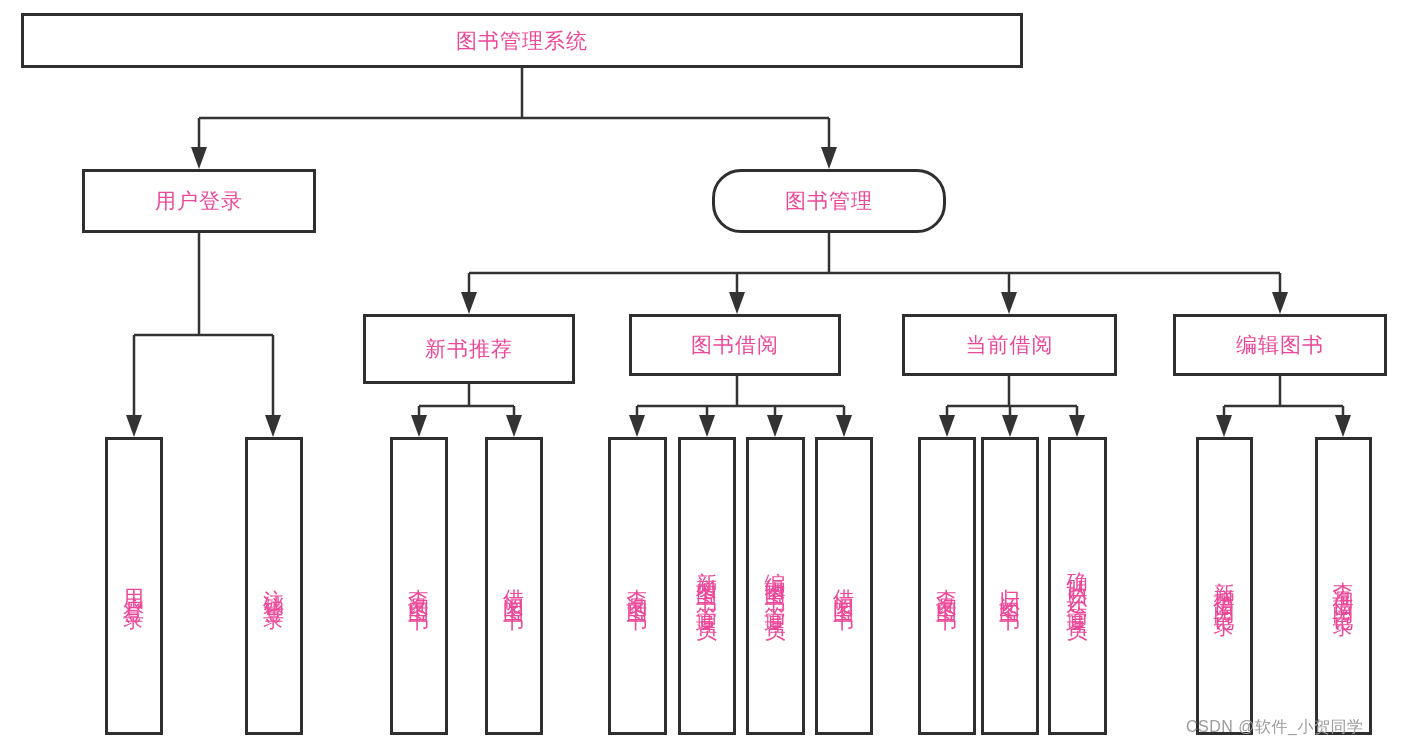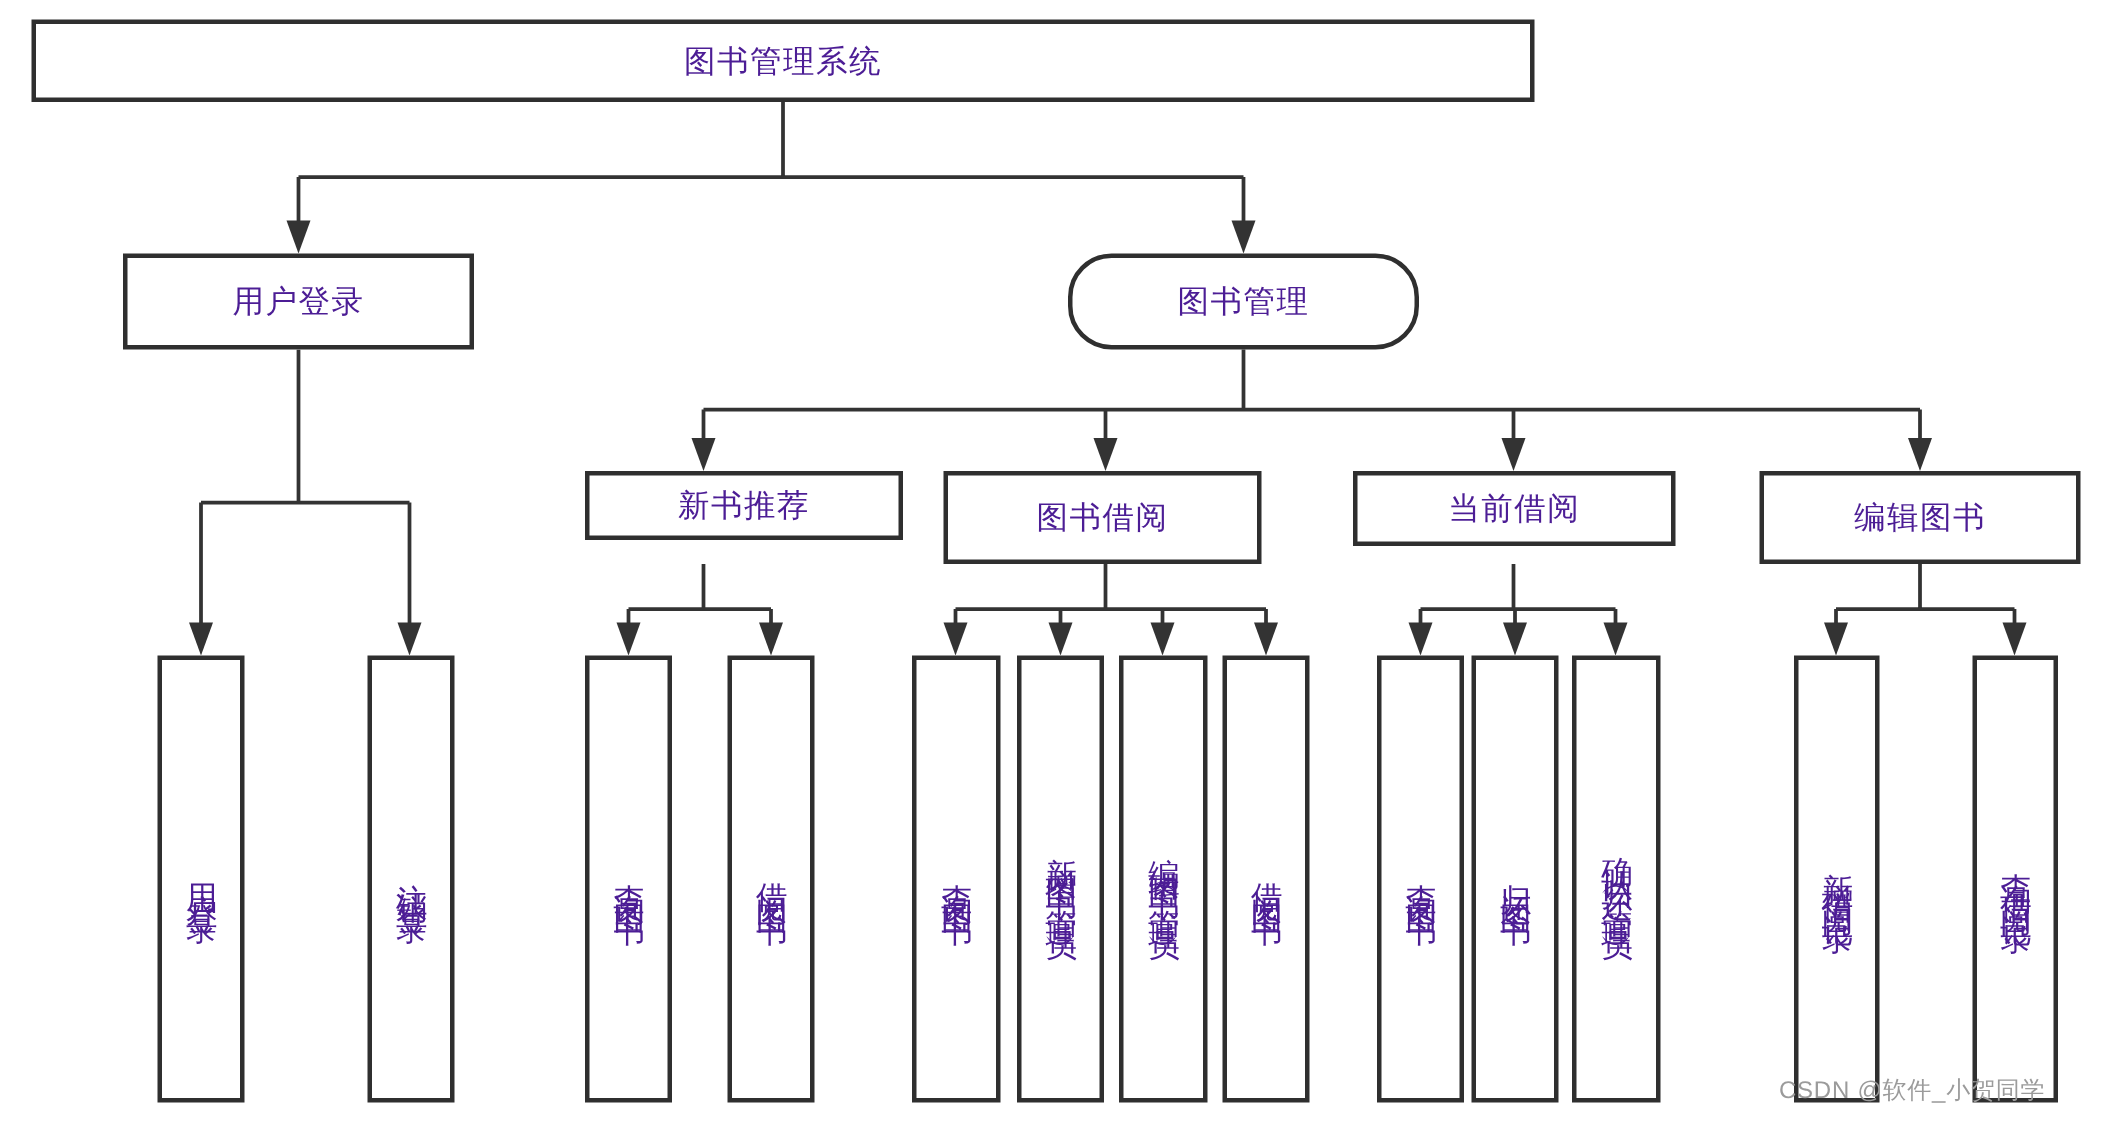--- a/index.html
+++ b/index.html
@@ -25,21 +25,21 @@
     box-sizing: border-box;
     background: #ffffff;
     border: 3px solid #2f2f2f;
     display: flex;
     align-items: center;
     justify-content: center;
     z-index: 2;
   }
   .node .lbl {
     font-size: 21px;
-    color: #4c1d95;
+    color: #ec4899;
     white-space: nowrap;
     letter-spacing: 1px;
   }
   .node.v .lbl {
     writing-mode: vertical-rl;
     text-orientation: mixed;
     letter-spacing: 7px;
     line-height: 1;
     white-space: normal;
   }
@@ -96,27 +96,27 @@
     <span class="lbl">图书管理系统</span>
   </div>
 
   <div class="node h" style="left:82px; top:169px; width:234px; height:64px;">
     <span class="lbl">用户登录</span>
   </div>
   <div class="node h" style="left:712px; top:169px; width:234px; height:64px;border-radius:29px;">
     <span class="lbl">图书管理</span>
   </div>
 
-  <div class="node h" style="left:363px; top:314px; width:212px; height:46px;margin-left:27px;">
+  <div class="node h" style="left:363px; top:314px; width:212px; height:70px;">
     <span class="lbl">新书推荐</span>
   </div>
   <div class="node h" style="left:629px; top:314px; width:212px; height:62px;">
     <span class="lbl">图书借阅</span>
   </div>
-  <div class="node h" style="left:902px; top:314px; width:215px; height:50px;">
+  <div class="node h" style="left:902px; top:314px; width:215px; height:62px;">
     <span class="lbl">当前借阅</span>
   </div>
   <div class="node h" style="left:1173px; top:314px; width:214px; height:62px;">
     <span class="lbl">编辑图书</span>
   </div>
 
   <div class="node v" style="left:105px; top:437px; width:58px; height:298px;">
     <span class="lbl">用户登录</span>
   </div>
   <div class="node v" style="left:245px; top:437px; width:58px; height:298px;">

